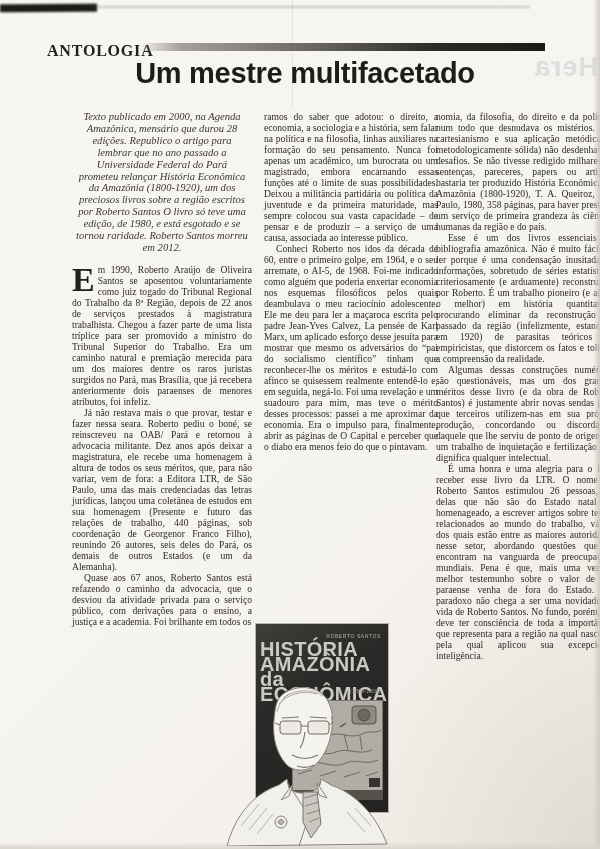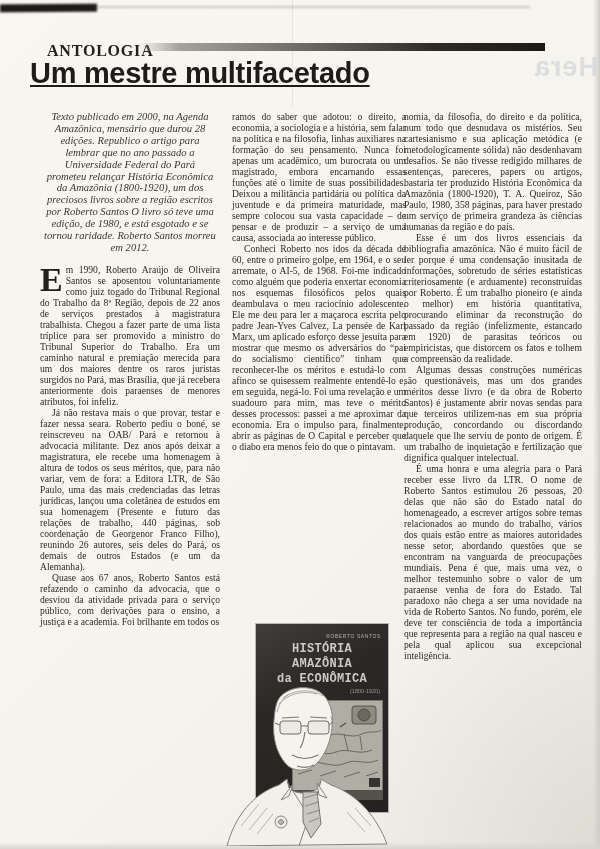--- a/index.html
+++ b/index.html
@@ -14,44 +14,44 @@
   .edge-right{position:absolute;right:0;top:0;width:7px;height:849px;background:linear-gradient(to left,#cfccc5,rgba(207,204,197,0));}
   .edge-bottom{position:absolute;left:0;bottom:0;width:600px;height:7px;background:linear-gradient(to top,#d8d5ce,rgba(216,213,206,0));}
   .fold-line{position:absolute;left:292px;top:0;width:1px;height:108px;background:rgba(90,88,80,.10);}
   .shade-br{position:absolute;right:0;bottom:0;width:260px;height:300px;background:radial-gradient(ellipse at bottom right,rgba(120,115,105,.14),rgba(120,115,105,0) 70%);}
   .bleed{position:absolute;left:498px;top:52px;width:100px;font-family:"Liberation Sans",sans-serif;font-weight:bold;
     font-size:27px;color:#c6cdd3;opacity:.55;transform:scaleX(-1);letter-spacing:1px;}
   
   .kicker{position:absolute;left:47px;top:42px;font-size:16px;font-weight:bold;letter-spacing:.8px;color:#23211e;}
   .rule{position:absolute;left:139px;top:43px;width:406px;height:8px;
     background:linear-gradient(to right,rgba(150,148,142,0) 0%,#a5a29b 10%,#6e6b66 40%,#2e2c29 72%,#1b1a18 100%);}
-  .title{position:absolute;left:30px;right:30px;top:57px;text-align:left;margin:0;
-    font-family:"Liberation Sans",sans-serif;font-weight:bold;font-size:29px;letter-spacing:-.3px;color:#1d1c1a;text-decoration:underline;}
+  .title{position:absolute;left:40px;right:30px;top:57px;text-align:center;margin:0;
+    font-family:"Liberation Sans",sans-serif;font-weight:bold;font-size:29px;letter-spacing:-.3px;color:#1d1c1a;}
   
-  .col{position:absolute;top:111px;font-size:9.6px;line-height:11px;text-align:justify;}
+  .col{position:absolute;top:111px;font-size:9.6px;line-height:11px;text-align:justify;margin-left:32px;}
   .col1{left:40px;width:180px;}
   .col2{left:232px;width:174px;}
   .col3{left:404px;width:178px;}
   .col p{margin:0;}
   .col p.indent{text-indent:12px;}
   .intro{
     font-style:italic;text-align:center;font-size:10.6px;line-height:11.9px;
     padding:0 4px;margin:0 0 10px 0 !important;color:#3a362f;
   }
   .dropcap{
     float:left;font-size:34px;line-height:30px;padding:1px 3px 0 0;font-weight:bold;color:#23211e;
   }
   
   .book{position:absolute;left:256px;top:624px;width:132px;height:188px;z-index:2;
     background:linear-gradient(150deg,#403e3a 0%,#2b2927 35%,#232220 100%);
     box-shadow:0 0 0 1px rgba(0,0,0,.25);}
   .book-author{position:absolute;top:9px;left:30px;right:7px;text-align:right;
     font-family:"Liberation Sans",sans-serif;font-size:5px;letter-spacing:.6px;color:#b3b0a8;}
-  .book-title{position:absolute;top:18px;left:4px;right:4px;text-align:center;
-    font-family:Liberation Mono, monospace;font-weight:bold;font-size:12px;line-height:15px;
+  .book-title{position:absolute;top:18px;left:4px;right:4px;text-align:left;
+    font-family:Liberation Sans, sans-serif;font-weight:bold;font-size:20px;line-height:15px;
     letter-spacing:.3px;color:#cbc9c3;}
   .book-subtitle{position:absolute;top:64px;right:8px;font-family:"Liberation Sans",sans-serif;
     font-size:5.5px;color:#9b988f;}
   .book-illus{position:absolute;left:36px;top:76px;right:5px;height:100px;background:#b0ada5;
     box-shadow:inset 0 0 0 1px rgba(40,38,34,.4);}
   .book-band{position:absolute;left:0;right:0;bottom:0;height:10px;background:#54514b;}
   .book-chip{position:absolute;right:3px;bottom:13px;width:11px;height:9px;background:#35332f;}
   .portrait{position:absolute;left:219px;top:676px;z-index:5;}
 </style>
 </head>

